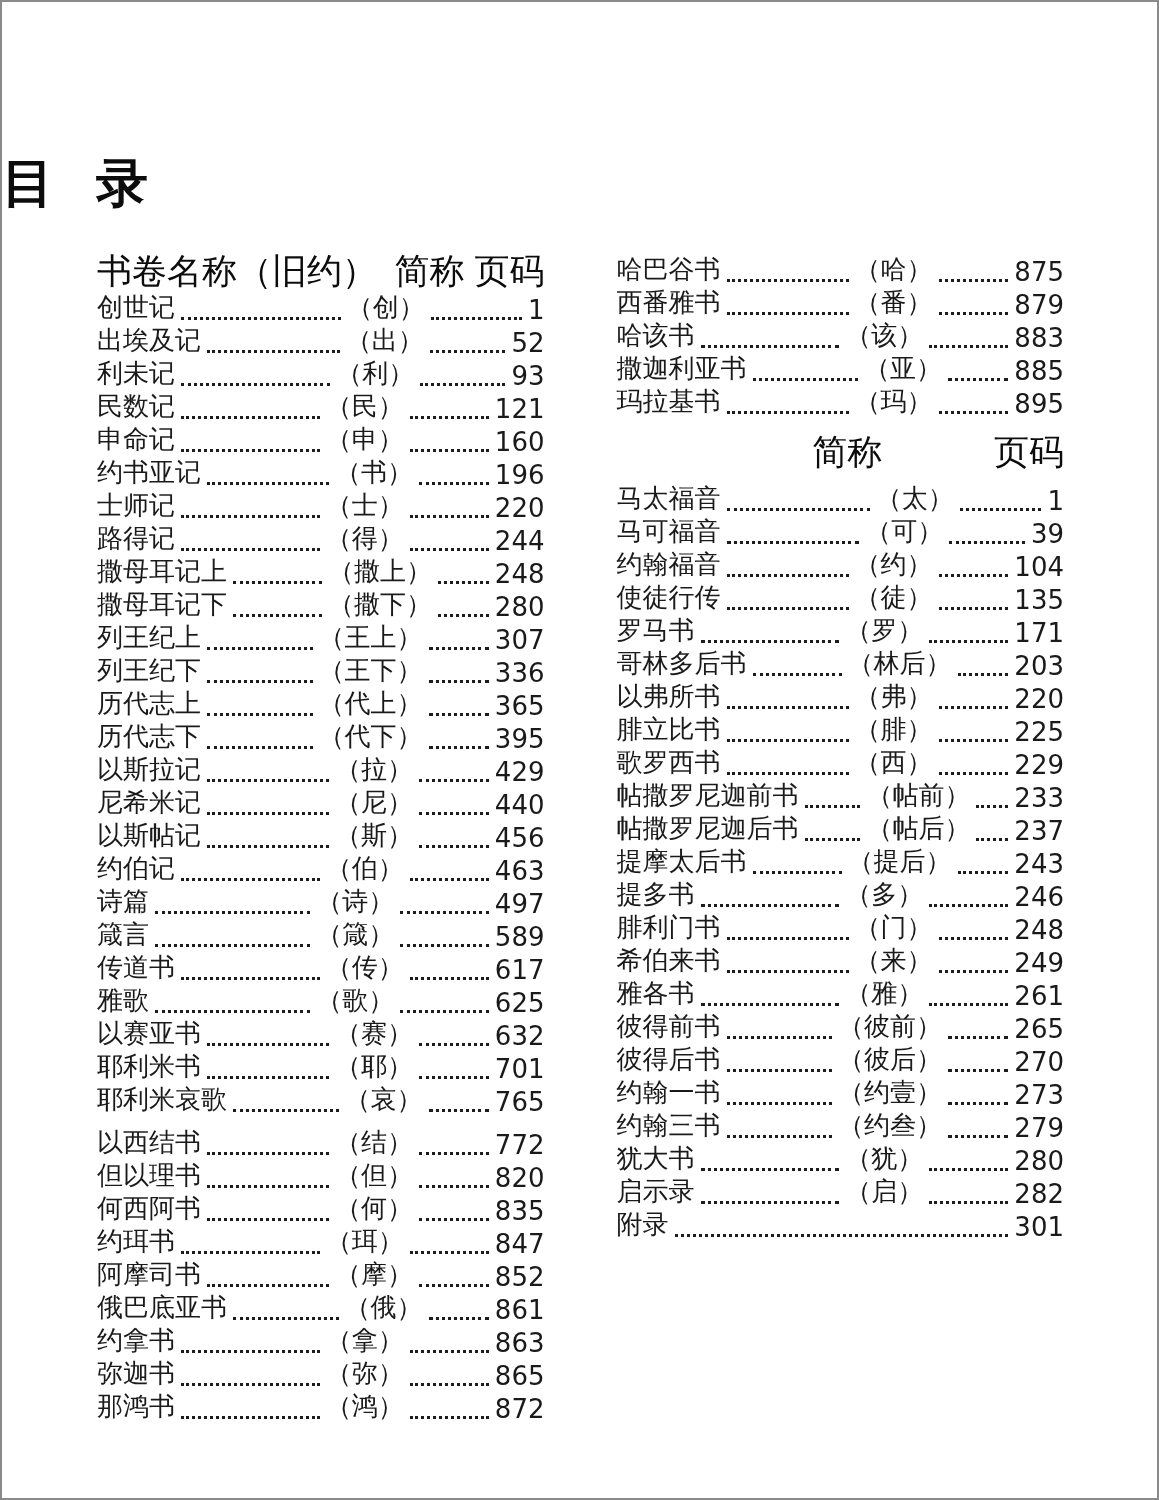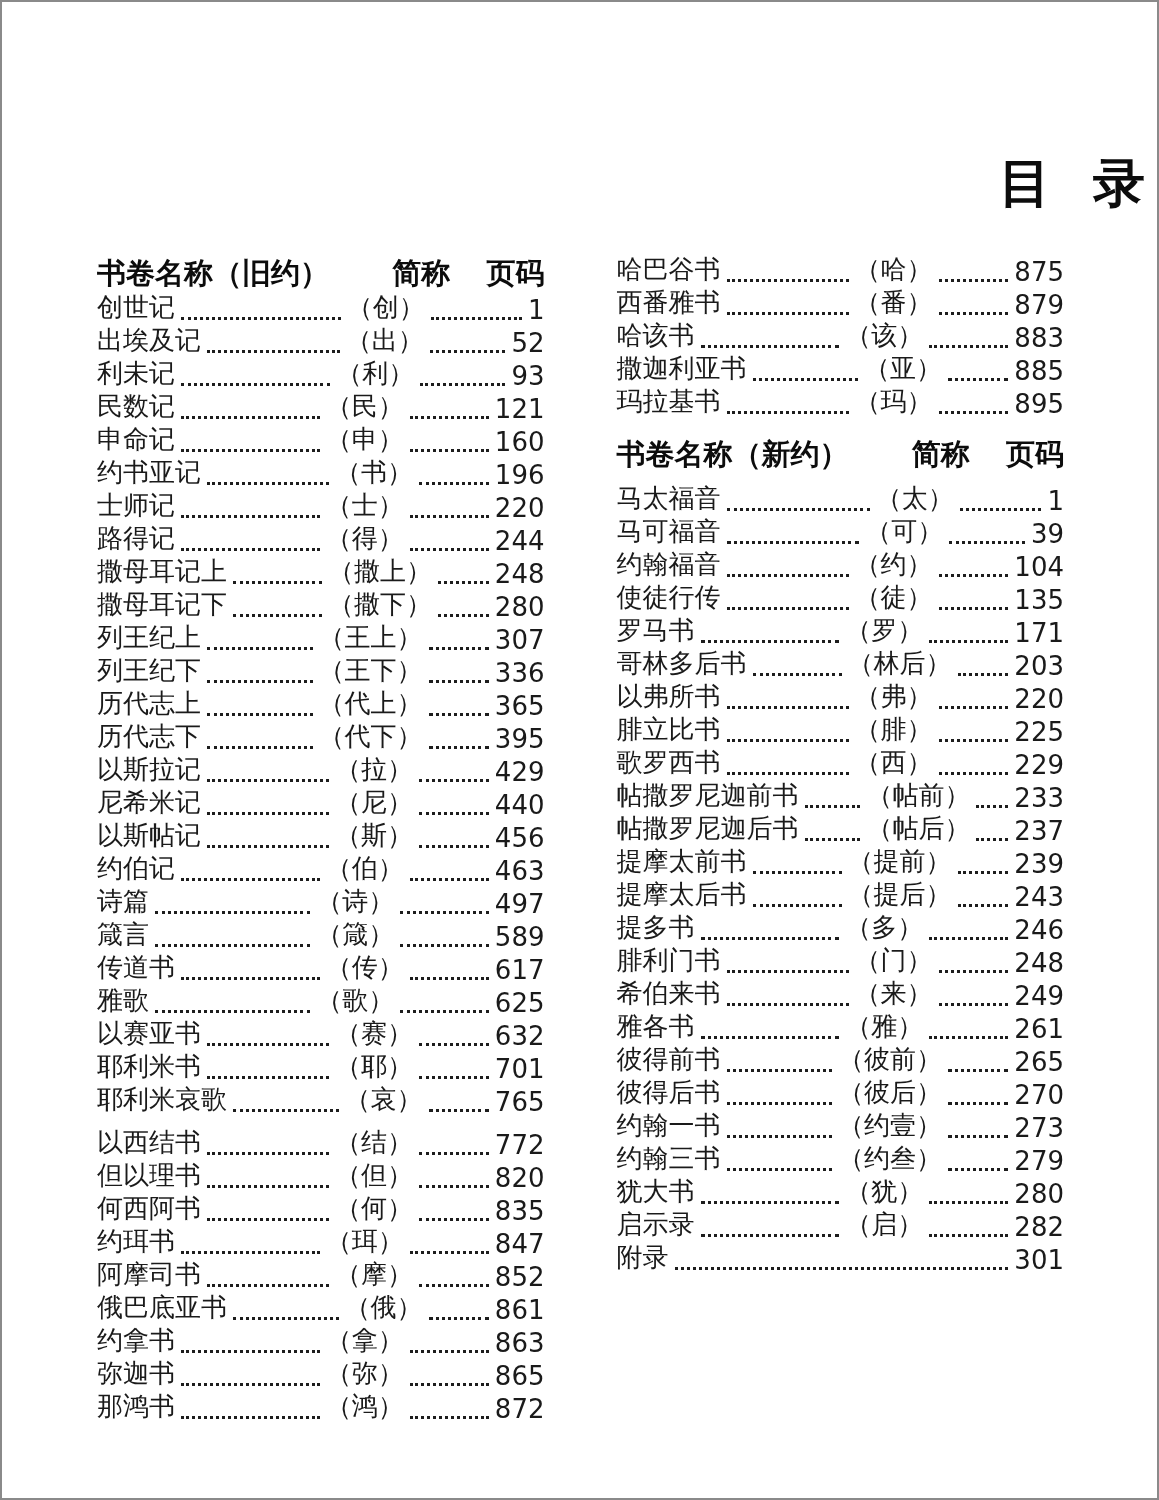--- a/index.html
+++ b/index.html
@@ -8,21 +8,21 @@
     width: 1159px;
     height: 1500px;
     box-sizing: border-box;
     background: #ffffff;
     border: 2px solid #8a8a8a;
     overflow: hidden;
     color: #141414;
   }
   .title {
     margin-top: 150px;
-    text-align: right;
+    text-align: left;
     font-family: "DejaVu Serif", serif;
     font-weight: bold;
     font-size: 52px;
     letter-spacing: 12px;
     color: #0c0c0c;
     line-height: 1.2;
   }
   .cols {
     display: flex;
     margin: 40px 93px 0 95px;
@@ -48,25 +48,25 @@
     min-width: 12px;
     height: 0;
     align-self: flex-end;
   }
   .l1 { flex: 1.75 1 0; }
   .l2 { flex: 1 1 0; }
   .lfull { flex: 2.9 1 0; }
 
   .head-row {
     display: flex;
-    align-items: flex-start;
+    align-items: center;
     height: 34px;
     font-family: "DejaVu Serif", serif;
-    font-weight: bold;
-    font-size: 29px;
+    font-weight: normal;
+    font-size: 35px;
     color: #0c0c0c;
     white-space: nowrap;
   }
   .head-row .sp1 { flex: 1.75 1 0; }
   .head-row .sp2 { flex: 1 1 0; }
   .h-name, .h-abbr, .h-page { flex: 0 0 auto; }
   .head-row { margin-bottom: 4px; }
 
   .gap-top  { margin-top: 10px; }
   .head-gap { margin-top: 16px; margin-bottom: 14px; }
@@ -354,21 +354,20 @@
           <span class="pg">885</span>
         </div>
         <div class="row">
           <span class="book">玛拉基书</span>
           <span class="leader l1"></span>
           <span class="abbr">（玛）</span>
           <span class="leader l2"></span>
           <span class="pg">895</span>
         </div>
         <div class="head-row head-gap">
-          <span class="h-name">书卷名称（新约）</span>
           <span class="sp1"></span>
           <span class="h-abbr">简称</span>
           <span class="sp2"></span>
           <span class="h-page">页码</span>
         </div>
         <div class="row">
           <span class="book">马太福音</span>
           <span class="leader l1"></span>
           <span class="abbr">（太）</span>
           <span class="leader l2"></span>
@@ -436,27 +435,20 @@
           <span class="abbr">（帖前）</span>
           <span class="leader l2"></span>
           <span class="pg">233</span>
         </div>
         <div class="row">
           <span class="book">帖撒罗尼迦后书</span>
           <span class="leader l1"></span>
           <span class="abbr">（帖后）</span>
           <span class="leader l2"></span>
           <span class="pg">237</span>
-        </div>
-        <div class="row">
-          <span class="book">提摩太前书</span>
-          <span class="leader l1"></span>
-          <span class="abbr">（提前）</span>
-          <span class="leader l2"></span>
-          <span class="pg">239</span>
         </div>
         <div class="row">
           <span class="book">提摩太后书</span>
           <span class="leader l1"></span>
           <span class="abbr">（提后）</span>
           <span class="leader l2"></span>
           <span class="pg">243</span>
         </div>
         <div class="row">
           <span class="book">提多书</span>

